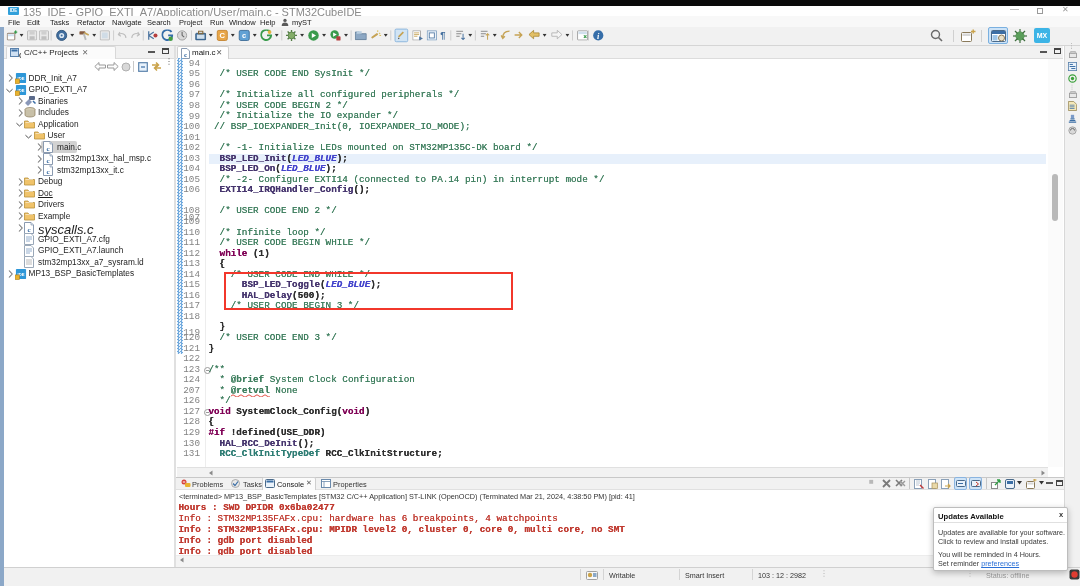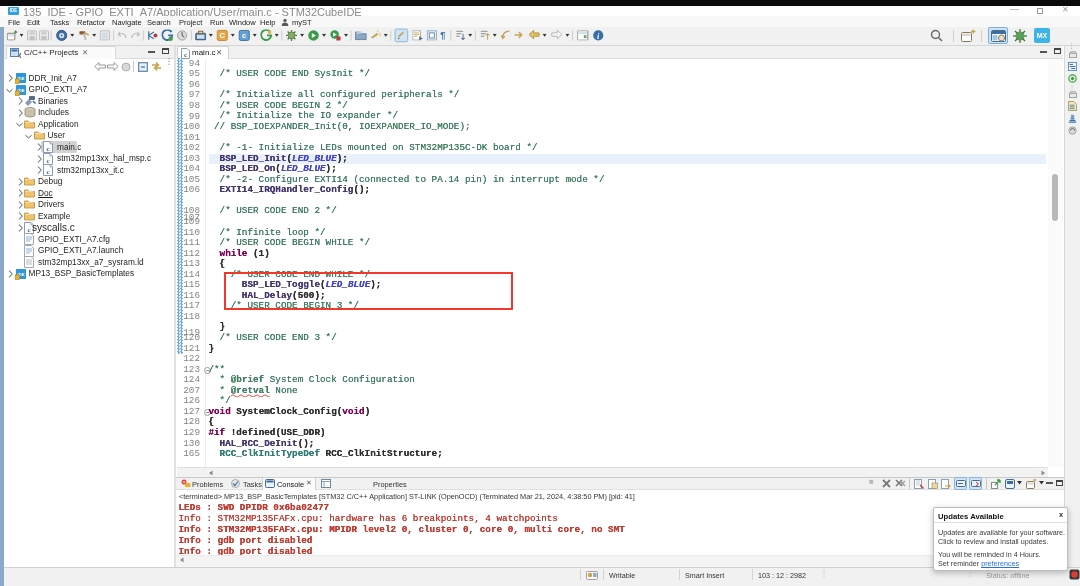--- a/index.html
+++ b/index.html
@@ -415,21 +415,21 @@
   </svg>
 <div class="t" style="left:38.0px;top:210.7px;font-size:8.3px;color:#1e1e1e;">Example</div>
 <svg class="ic" style="left:17.5px;top:223.5px" width="5" height="8" viewBox="0 0 5 8">
     <path d="M1 0.5 L4.2 4 L1 7.5" fill="none" stroke="#7a7a7a" stroke-width="1.1"></path>
   </svg>
 <svg class="ic" style="left:24.0px;top:221.5px" width="10" height="12" viewBox="0 0 10 12">
     <path d="M0.5 0.5 L7 0.5 L9.5 3 L9.5 11.5 L0.5 11.5 Z" fill="#fff" stroke="#8a9ab0"></path>
     <path d="M7 0.5 L7 3 L9.5 3" fill="#d8e4f0" stroke="#8a9ab0" stroke-width="0.7"></path>
     <text x="5" y="9.5" font-size="7" font-weight="bold" fill="#3b6ea5" text-anchor="middle" font-family="Liberation Serif">c</text>
   </svg>
-<div class="t" style="left:32px;top:222.2px;font-size:10px;color:#1e1e1e;">syscalls.c</div>
+<div class="t" style="left:38.0px;top:222.2px;font-size:13px;color:#1e1e1e;font-style:italic;">syscalls.c</div>
 <svg class="ic" style="left:24.0px;top:233.0px" width="10" height="12" viewBox="0 0 10 12">
     <path d="M0.5 0.5 L7 0.5 L9.5 3 L9.5 11.5 L0.5 11.5 Z" fill="#fff" stroke="#9aa8b8"></path>
     <path d="M2 4 H8 M2 6 H8 M2 8 H6" stroke="#7a9ac0" stroke-width="0.8"></path>
   </svg>
 <div class="t" style="left:38.0px;top:233.7px;font-size:8.3px;color:#1e1e1e;">GPIO_EXTI_A7.cfg</div>
 <svg class="ic" style="left:24.0px;top:244.5px" width="10" height="12" viewBox="0 0 10 12">
     <path d="M0.5 0.5 L7 0.5 L9.5 3 L9.5 11.5 L0.5 11.5 Z" fill="#fff" stroke="#9aa8b8"></path>
     <path d="M2 4 H8 M2 6 H8 M2 8 H6" stroke="#7a9ac0" stroke-width="0.8"></path>
   </svg>
 <div class="t" style="left:38.0px;top:245.2px;font-size:8.3px;color:#1e1e1e;">GPIO_EXTI_A7.launch</div>
@@ -492,21 +492,21 @@
 <div class="ln" style="left:180px;top:343.6px">121</div>
 <div class="ln" style="left:180px;top:354.1px">122</div>
 <div class="ln" style="left:180px;top:364.7px">123</div>
 <div class="ln" style="left:180px;top:375.2px">124</div>
 <div class="ln" style="left:180px;top:385.8px">207</div>
 <div class="ln" style="left:180px;top:396.3px">126</div>
 <div class="ln" style="left:180px;top:406.9px">127</div>
 <div class="ln" style="left:180px;top:417.4px">128</div>
 <div class="ln" style="left:180px;top:427.9px">129</div>
 <div class="ln" style="left:180px;top:438.5px">130</div>
-<div class="ln" style="left:180px;top:449.1px">165</div>
+<div class="ln" style="left:180px;top:449.1px">131</div>
 <svg class="ic" style="left:203.5px;top:366.7px" width="7" height="7" viewBox="0 0 7 7">
     <circle cx="3.5" cy="3.5" r="3" fill="#fff" stroke="#9a9a9a"></circle>
     <path d="M1.8 3.5 H5.2" stroke="#9a9a9a"></path>
   </svg>
 <svg class="ic" style="left:203.5px;top:408.9px" width="7" height="7" viewBox="0 0 7 7">
     <circle cx="3.5" cy="3.5" r="3" fill="#fff" stroke="#9a9a9a"></circle>
     <path d="M1.8 3.5 H5.2" stroke="#9a9a9a"></path>
   </svg>
 <div class="mono ab" style="left:208.4px;top:69.25px;height:10.55px"><span class="cg">&nbsp;&nbsp;/*&nbsp;USER&nbsp;CODE&nbsp;END&nbsp;SysInit&nbsp;*/</span></div>
 <div class="mono ab" style="left:208.4px;top:90.35px;height:10.55px"><span class="cg">&nbsp;&nbsp;/*&nbsp;Initialize&nbsp;all&nbsp;configured&nbsp;peripherals&nbsp;*/</span></div>
@@ -599,21 +599,21 @@
 <svg class="ic" style="left:265px;top:479px" width="10" height="9" viewBox="0 0 10 9">
     <rect x="0.5" y="0.5" width="9" height="8" rx="1" fill="#eaf2fa" stroke="#4a6a8a"></rect>
     <rect x="1.5" y="1.5" width="7" height="2" fill="#3b6ea5"></rect>
   </svg>
 <div class="t" style="left:277px;top:479.5px;font-size:7.4px;color:#111;">Console</div>
 <div class="t" style="left:306px;top:479px;font-size:7px;color:#555;">✕</div>
 <svg class="ic" style="left:321px;top:479px" width="10" height="9" viewBox="0 0 10 9">
     <rect x="0.5" y="0.5" width="9" height="8" fill="#fff" stroke="#6a8aac"></rect>
     <path d="M0.5 2.5 H9.5 M3 2.5 V8.5" stroke="#6a8aac" stroke-width="0.8"></path>
   </svg>
-<div class="t" style="left:333px;top:479.5px;font-size:7.4px;color:#333;margin-left:40px;">Properties</div>
+<div class="t" style="left:333px;top:479.5px;font-size:7.4px;color:#333;">Properties</div>
 <div class="t" style="left:869px;top:477px;font-size:8px;color:#b8b8b8;">■</div>
 <svg class="ic" style="left:882px;top:478.5px" width="9" height="9" viewBox="0 0 9 9">
     <path d="M1 1 L8 8 M8 1 L1 8" stroke="#7a7a7a" stroke-width="1.8"></path>
   </svg>
 <svg class="ic" style="left:895px;top:478.5px" width="11" height="9" viewBox="0 0 11 9">
     <path d="M1 1 L7 7 M7 1 L1 7" stroke="#7a7a7a" stroke-width="1.6"></path>
     <path d="M5 2 L10 7 M10 2 L5 7" stroke="#9a9a9a" stroke-width="1.4"></path>
   </svg>
 <div class="sep" style="left:909px;top:478px;height:11px;background:#c8c8c8"></div>
 <svg class="ic" style="left:914px;top:478.5px" width="10" height="10" viewBox="0 0 10 10">
@@ -656,21 +656,21 @@
     <rect x="1.5" y="3.5" width="6" height="2" fill="#d8d8d8"></rect>
     <path d="M7 1 L10.5 1 M8.7 -0.5 L8.7 2.5" stroke="#caa34a" stroke-width="1.2"></path>
   </svg>
 <svg class="ic" style="left:1039px;top:481px" width="5" height="4" viewBox="0 0 5 4">
     <path d="M0 0 L5 0 L2.5 3.5 Z" fill="#333"></path>
   </svg>
 <div class="ab" style="left:1046px;top:482px;width:7px;height:2px;background:#555;"></div>
 <div class="ab" style="left:1056px;top:479.5px;width:7px;height:6px;border:1.4px solid #444;border-top-width:2.2px"></div>
 <div class="ab" style="left:176px;top:490px;width:888px;height:65px;background:#fff;"></div>
 <div class="t" style="left:179px;top:492.3px;font-size:7.3px;color:#333;">&lt;terminated&gt; MP13_BSP_BasicTemplates [STM32 C/C++ Application] ST-LINK (OpenOCD) (Terminated Mar 21, 2024, 4:38:50 PM) [pid: 41]</div>
-<div class="mono ab" style="left:178.5px;top:503.2px;color:#c03a30;font-weight:bold">LEDs : SWD DPIDR 0x6ba02477</div>
+<div class="mono ab" style="left:178.5px;top:503.2px;color:#c03a30;font-weight:bold">Hours : SWD DPIDR 0x6ba02477</div>
 <div class="mono ab" style="left:178.5px;top:514.0px;color:#c03a30;font-weight:normal">Info : STM32MP135FAFx.cpu: hardware has 6 breakpoints, 4 watchpoints</div>
 <div class="mono ab" style="left:178.5px;top:524.9px;color:#c03a30;font-weight:bold">Info : STM32MP135FAFx.cpu: MPIDR level2 0, cluster 0, core 0, multi core, no SMT</div>
 <div class="mono ab" style="left:178.5px;top:535.8px;color:#c03a30;font-weight:bold">Info : gdb port disabled</div>
 <div class="mono ab" style="left:178.5px;top:546.6px;color:#c03a30;font-weight:bold">Info : gdb port disabled</div>
 <div class="ab" style="left:176px;top:555px;width:888px;height:12px;background:#f4f4f4;border-top:1px solid #ececec;"></div>
 <svg class="ic" style="left:179px;top:556.5px" width="6" height="6" viewBox="0 0 6 6">
     <path d="M4.5 0.5 L1 3 L4.5 5.5 Z" fill="#8a8a8a"></path>
   </svg>
 <div class="ab" style="left:4px;top:567px;width:1076px;height:15px;background:#f1f1f1;border-top:1px solid #d0d0d0;"></div>
 <div class="ab" style="left:4px;top:582px;width:1076px;height:4px;background:#f1f1f1;"></div>

